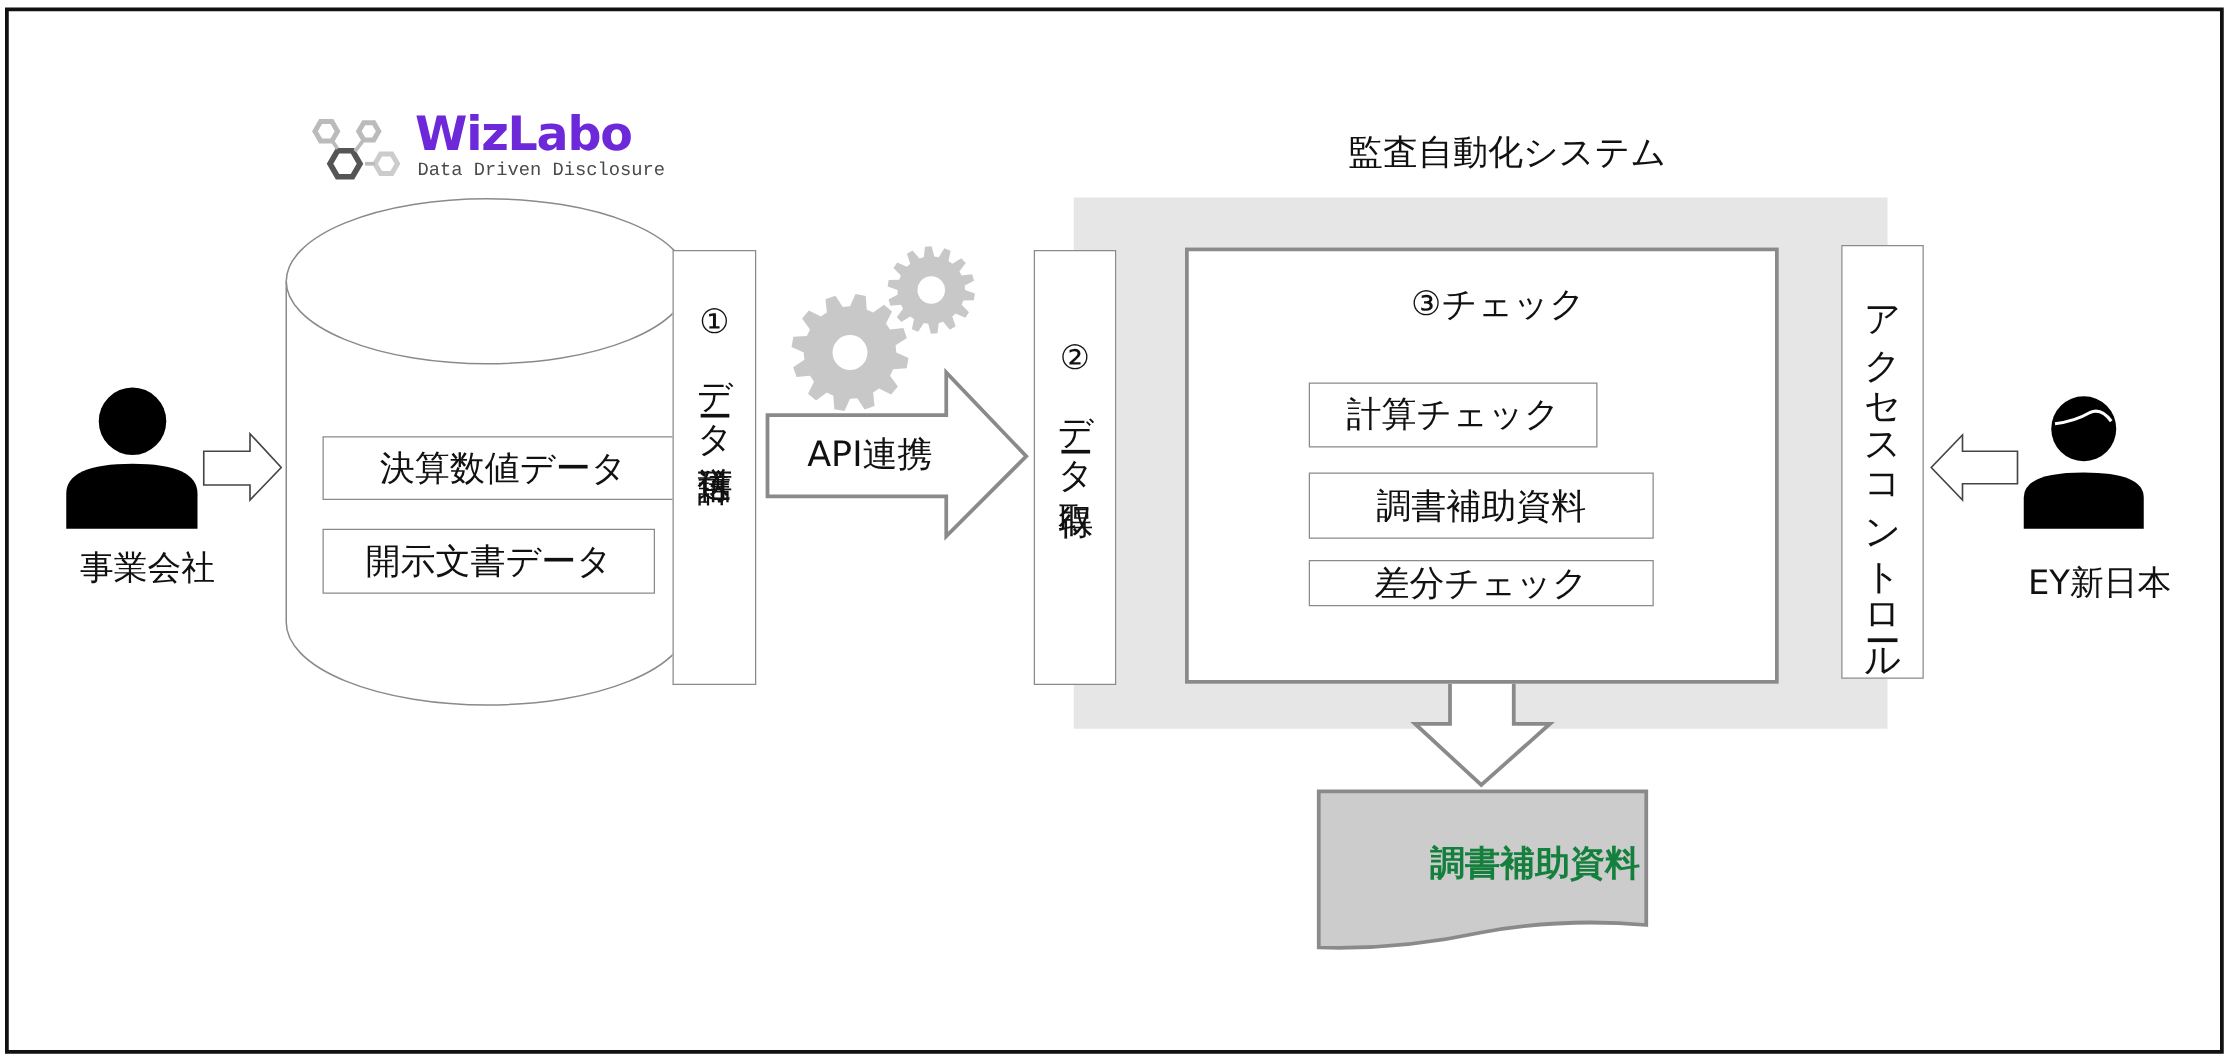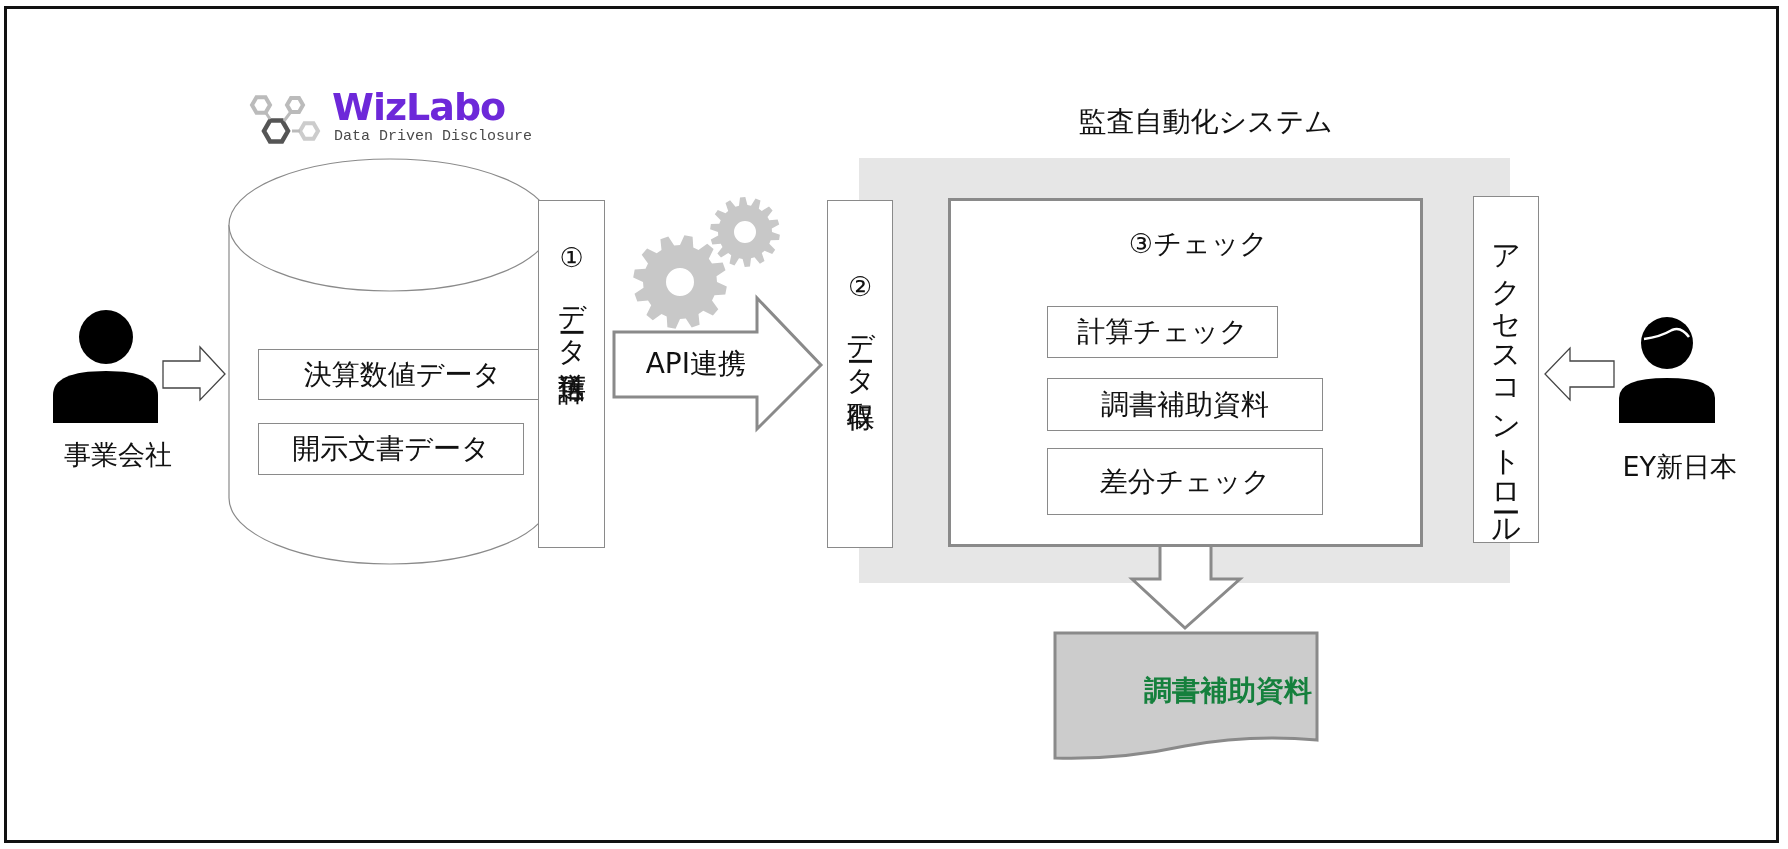--- a/index.html
+++ b/index.html
@@ -95,21 +95,21 @@
 </div>
 
 <div class="lbl" style="left:1033px; top:108px; width:300px; font-size:28px;">監査自動化システム</div>
 
 <div class="check-panel"></div>
 <div class="lbl" style="left:1103px; top:230px; width:50px; font-size:27px;">③</div>
 <div class="lbl" style="left:1148px; top:230px; width:120px; font-size:28px; text-align:right;">チェック</div>
 
 <div class="box" style="left:1047px; top:306px; width:231px; height:52px;">計算チェック</div>
 <div class="box" style="left:1047px; top:378px; width:276px; height:53px;">調書補助資料</div>
-<div class="box" style="left:1047px; top:448px; width:276px; height:67px;text-align:center;">差分チェック</div>
+<div class="box" style="left:1047px; top:448px; width:276px; height:37px;text-align:center;">差分チェック</div>
 
 <div class="vbox" style="left:1473px; top:196px; width:66px; height:347px;">
   <div class="vtext" style="margin-top:28px; font-size:29px;">アクセスコントロール</div>
 </div>
 
 <div class="lbl" style="left:1060px; top:677px; width:252px; font-size:28px; font-weight:bold; color:#15803d;">調書補助資料</div>
 
 <div class="lbl" style="left:1597px; top:453px; width:140px; font-size:27px;">EY新日本</div>
 
 </body></html>

